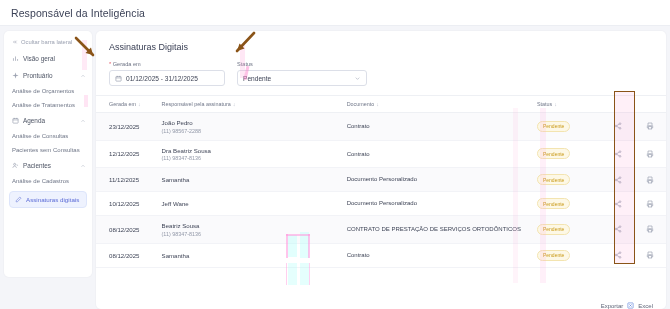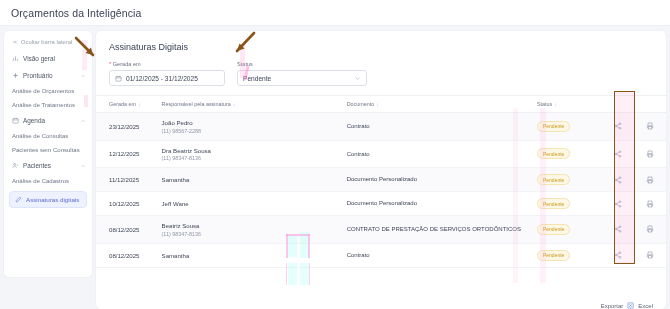--- a/index.html
+++ b/index.html
@@ -145,21 +145,21 @@
   .ar-m { left: 540px; top: 108px; width: 6px; height: 175px; background: rgba(255,160,215,.16); }
   .ar-n { left: 513px; top: 108px; width: 5px; height: 175px; background: rgba(255,170,220,.13); }
   .ar-o { left: 84px; top: 95px; width: 4px; height: 12px; background: rgba(255,160,215,.28); }
 </style>
 </head>
 <body>
 
 <div class="app">
 
   <div class="topbar">
-    <div class="topbar-title">Orçamentos da Inteligência</div>
+    <div class="topbar-title">Responsável da Inteligência</div>
   </div>
 
   <div class="body">
 
     <div class="sidebar">
 
       <div class="collapse-row">
         <span class="sb-ico" style="width:6px;height:6px;">
           <svg viewBox="0 0 24 24" fill="none" stroke="currentColor" stroke-width="2.4">
               <path d="M11 17l-5-5 5-5M18 17l-5-5 5-5"></path>

